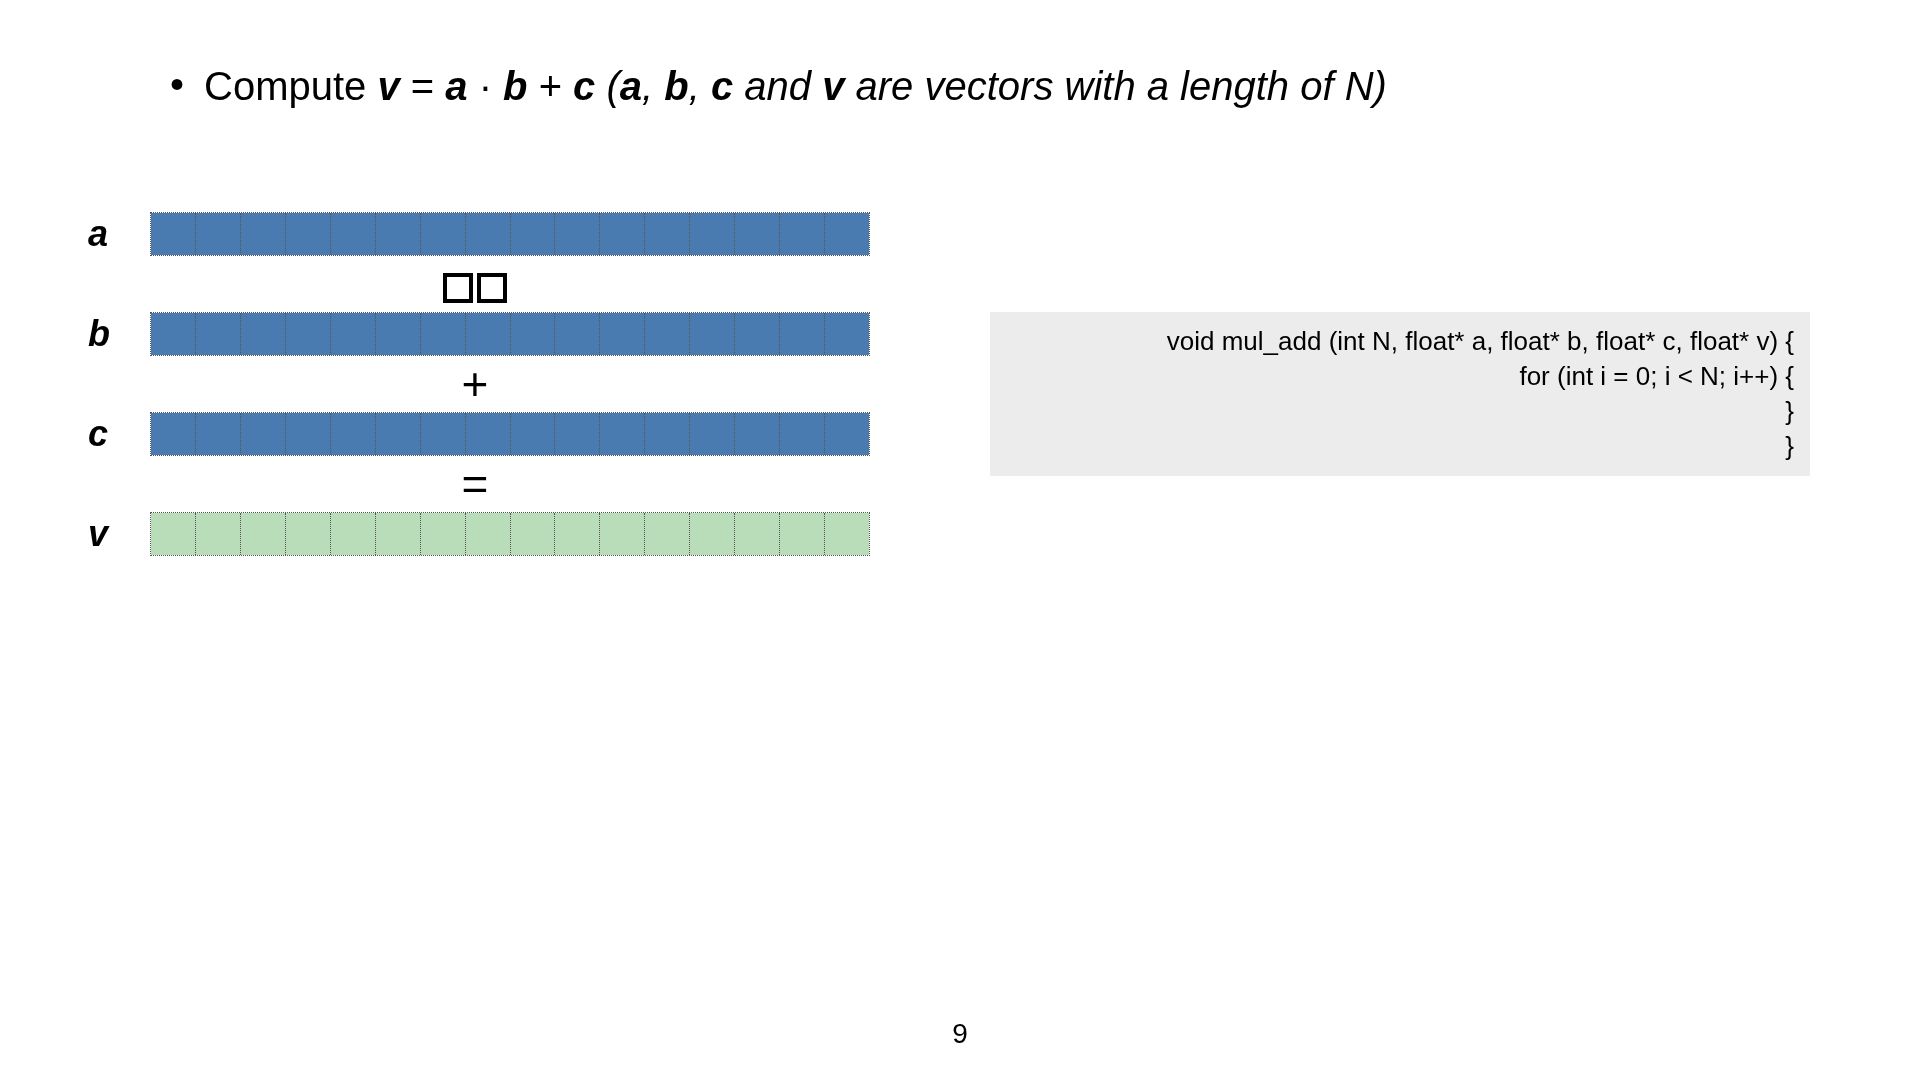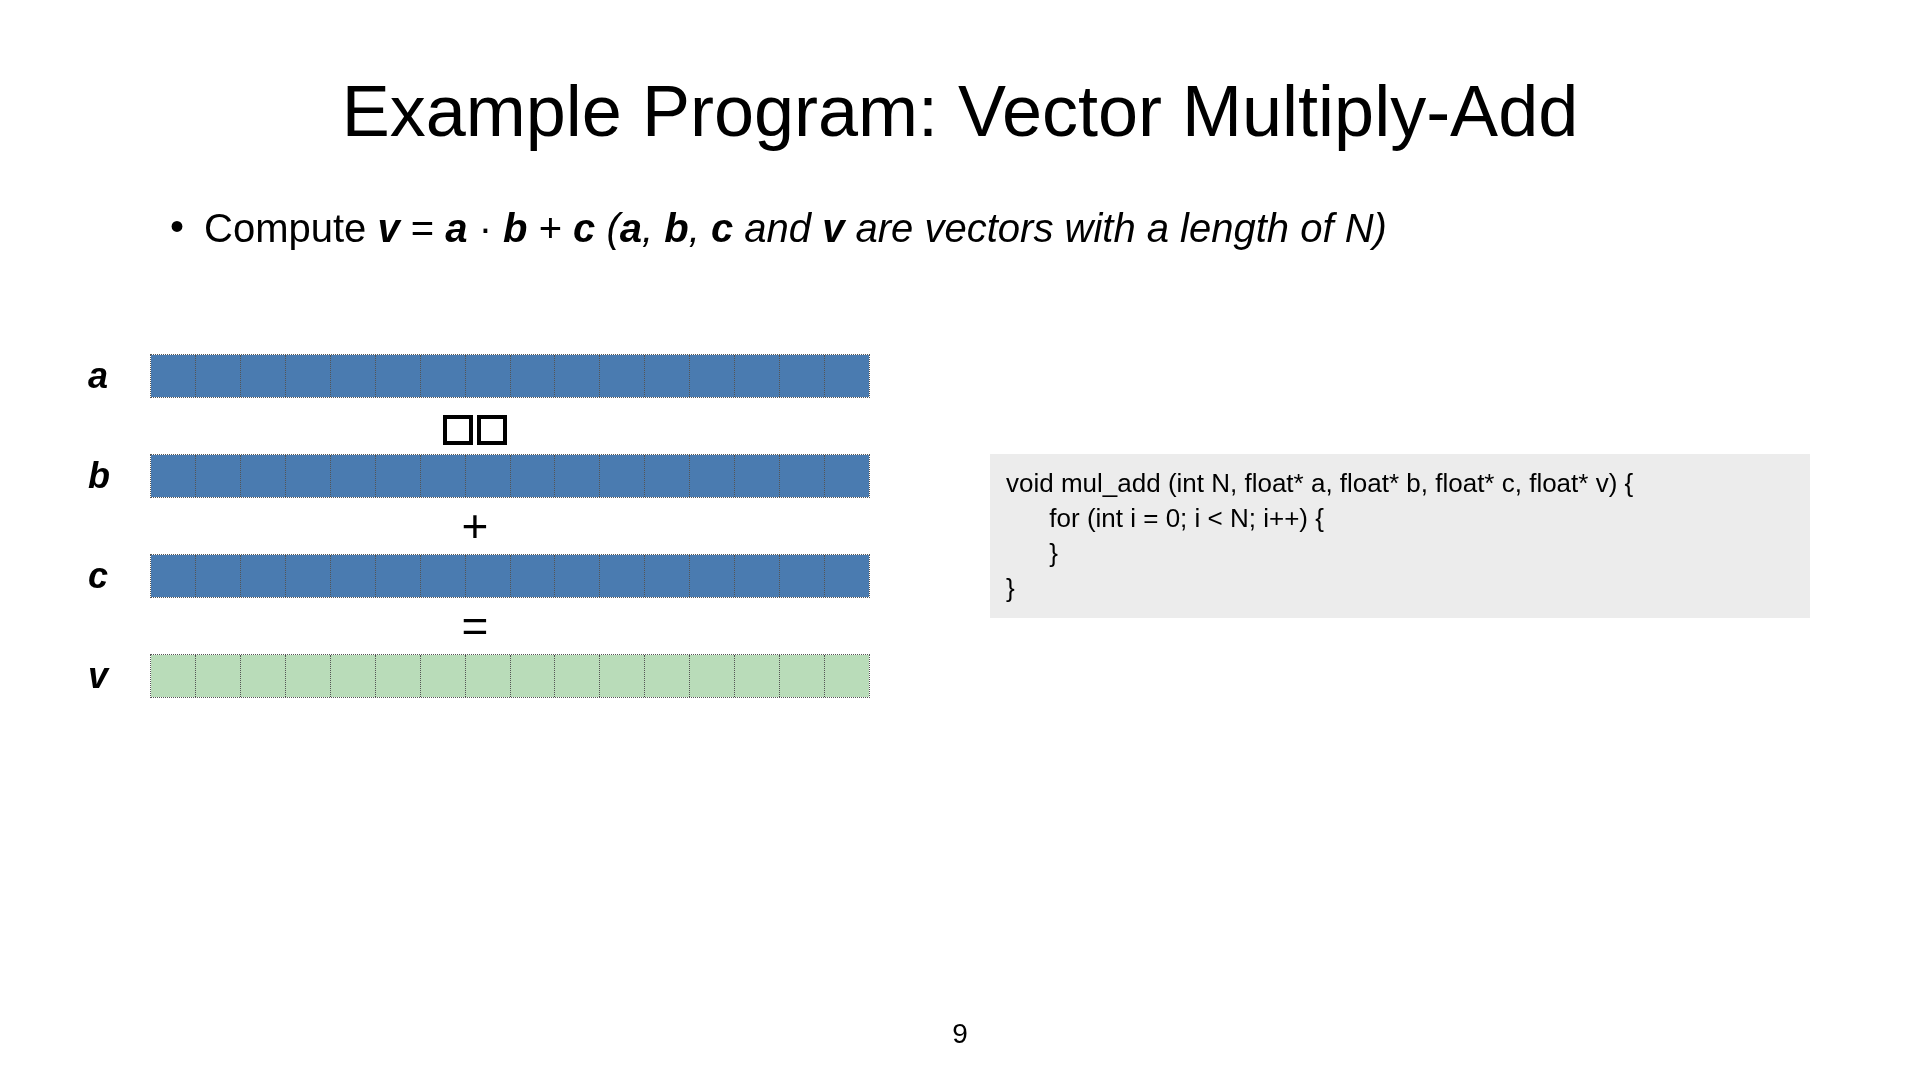--- a/index.html
+++ b/index.html
@@ -19,29 +19,28 @@
     .vec-bar { display: flex; height: 44px; width: 720px; border: 1px dotted #555; }
     .cell { flex: 1; border-right: 1px dotted #555; }
     .cell:last-child { border-right: none; }
     .blue .cell { background: #4a7bb0; }
     .green .cell { background: #b9dcb9; }
     .op-row { height: 56px; display: flex; align-items: center; justify-content: center; width: 790px; font-size: 46px; font-weight: 400; }
     .op-glyphs { display: inline-block; font-family: Arial, sans-serif; }
     .box-glyph { display: inline-block; width: 30px; height: 30px; border: 4px solid #000; margin: 0 2px; vertical-align: middle; }
 
     .code-block { flex: 1; max-width: 820px; background: #ececec; padding: 12px 16px; font-family: Arial, sans-serif; font-size: 26px; line-height: 1.35; margin-top: 100px; height: fit-content; }
-    .code-line { white-space: pre; }
+    .code-line { white-space: pre; text-align: right; }
 
     .page-num { position: absolute; bottom: 30px; left: 50%; transform: translateX(-50%); font-size: 28px; }
   </style>
 </head>
 <body>
 
 <div class="slide">
-  <h1 class="title">Example Program: Vector Multiply-Add</h1>
 
   <div class="bullet-row">
     <span class="bullet-dot">•</span>
     <div class="bullet-text">
       <span>Compute </span><span class="bold ital">v</span><span> = </span><span class="bold ital">a</span><span> · </span><span class="bold ital">b</span><span> + </span><span class="bold ital">c</span><span class="ital"> (</span><span class="bold ital">a</span><span class="ital">, </span><span class="bold ital">b</span><span class="ital">, </span><span class="bold ital">c</span><span class="ital"> and </span><span class="bold ital">v</span><span class="ital"> are vectors with a length of N)</span>
     </div>
   </div>
 
   <div class="content">
     <div class="diagram">

